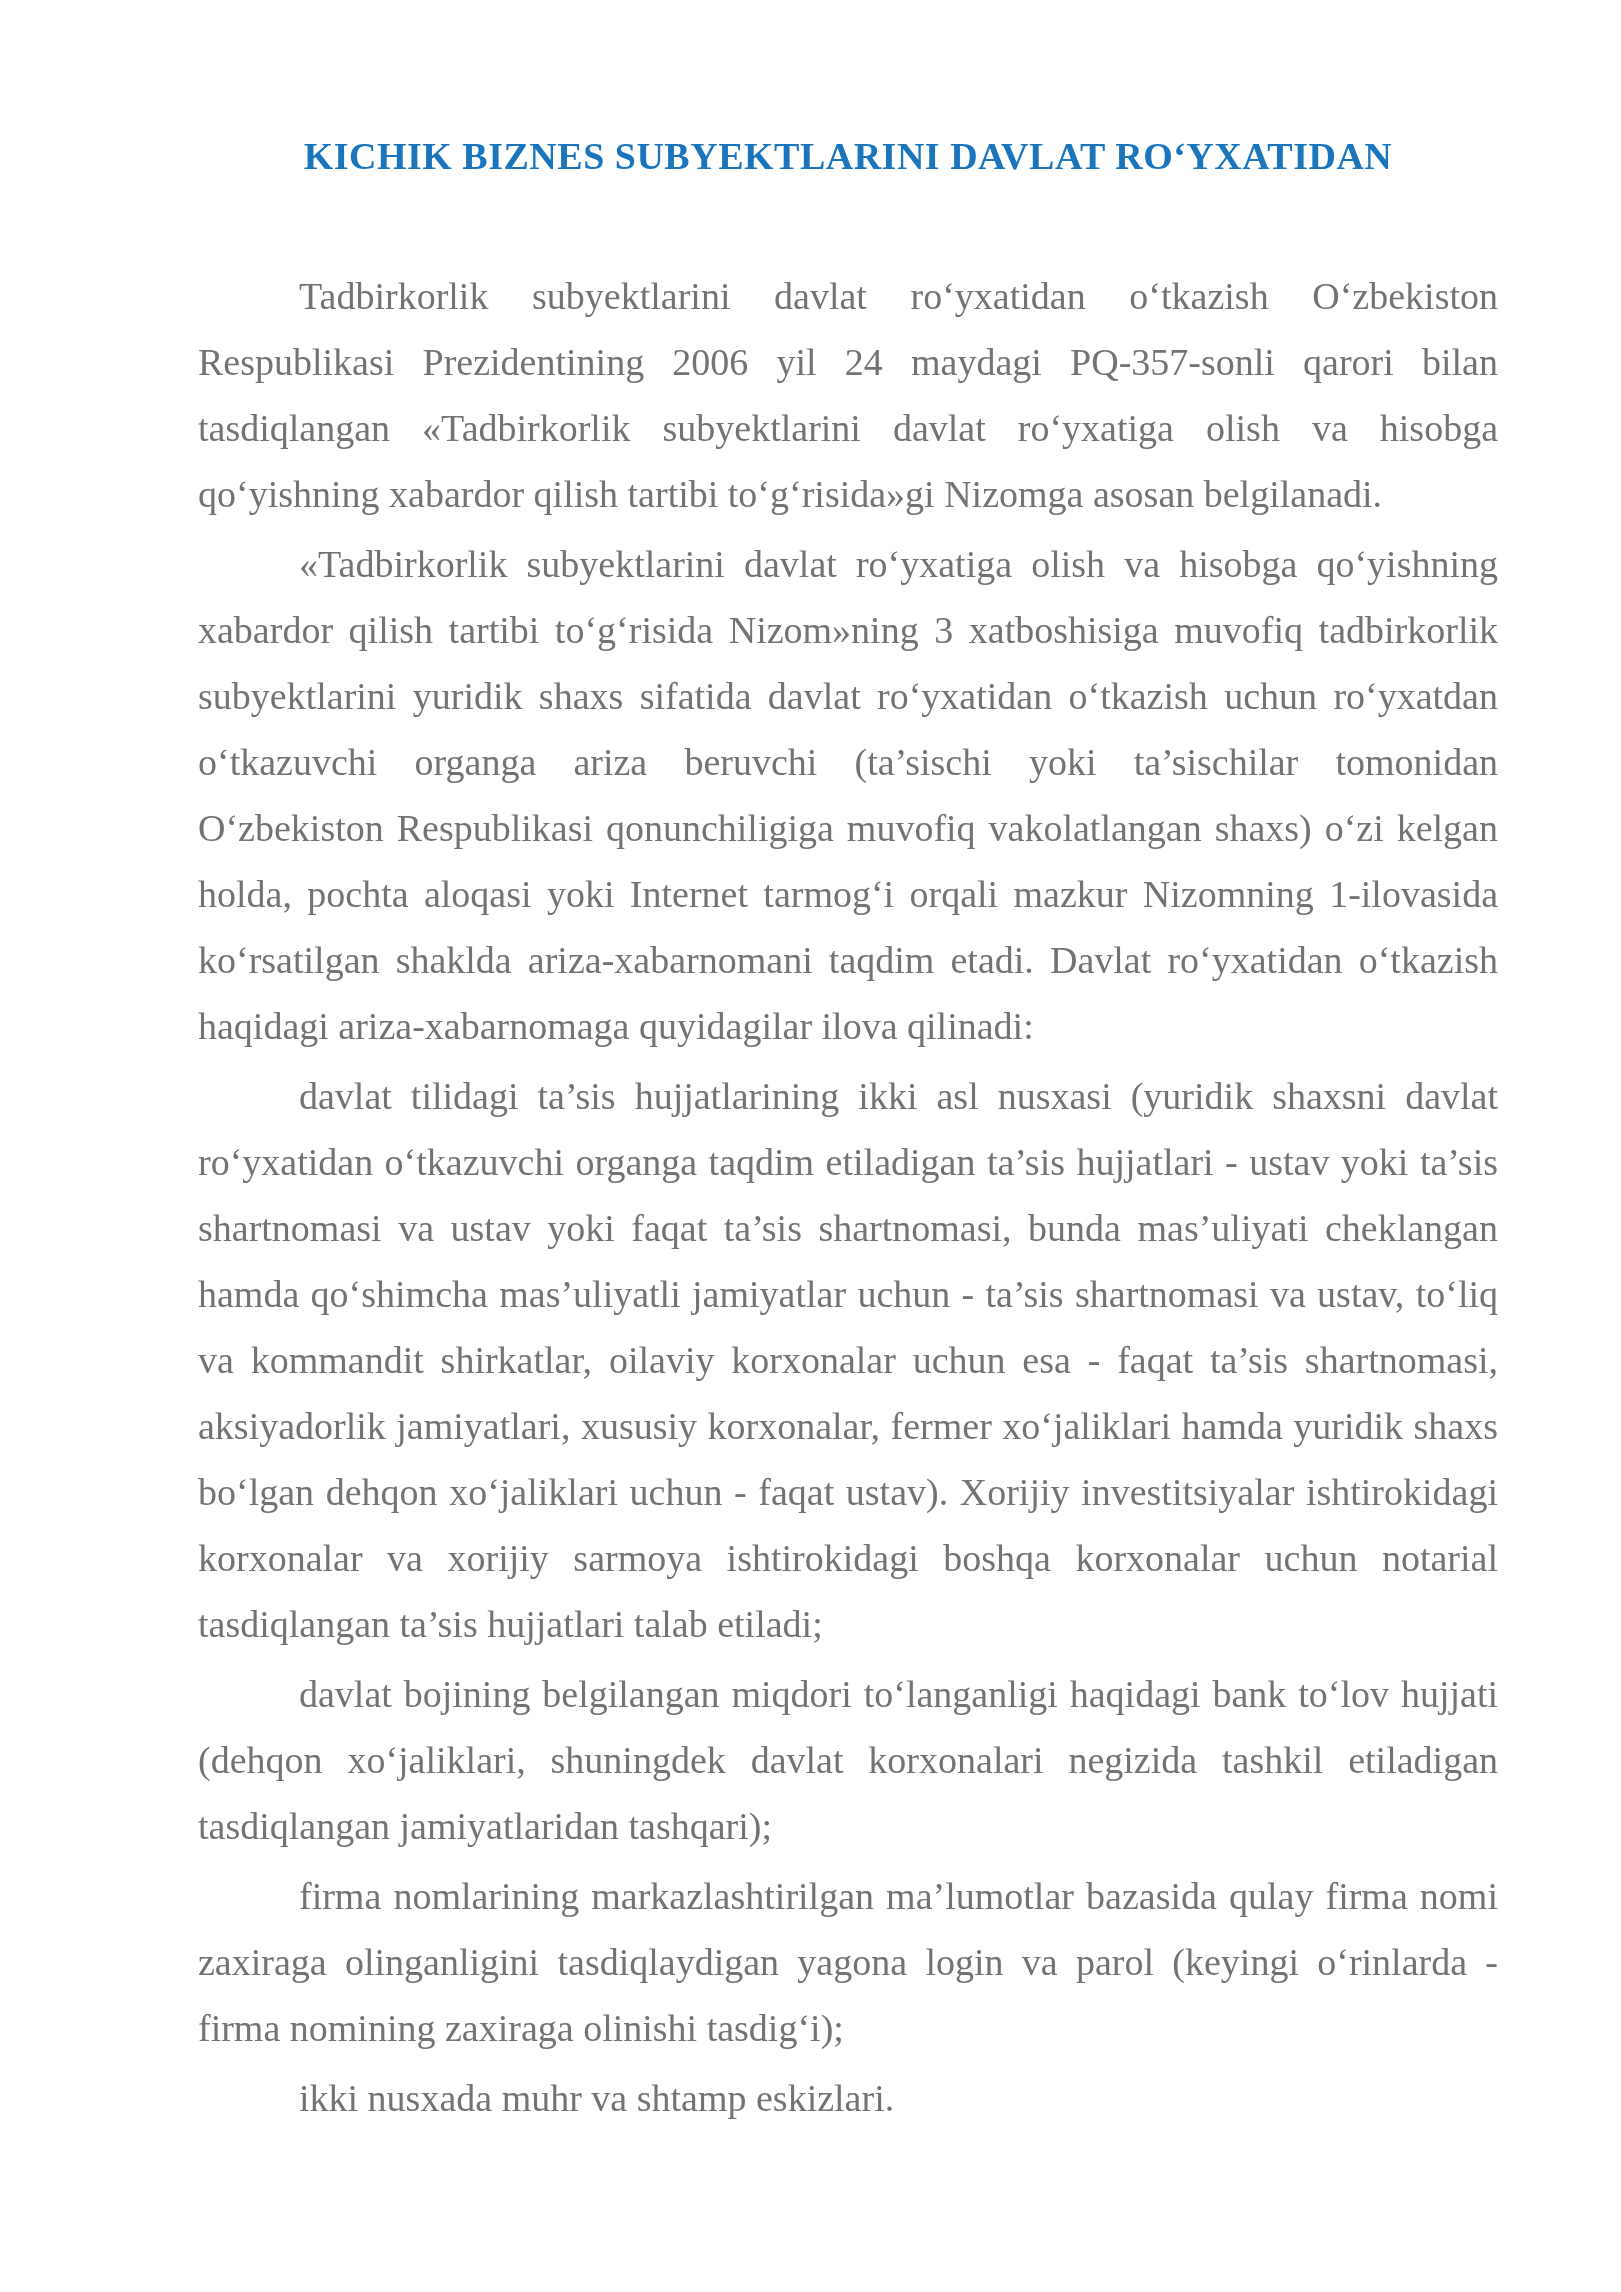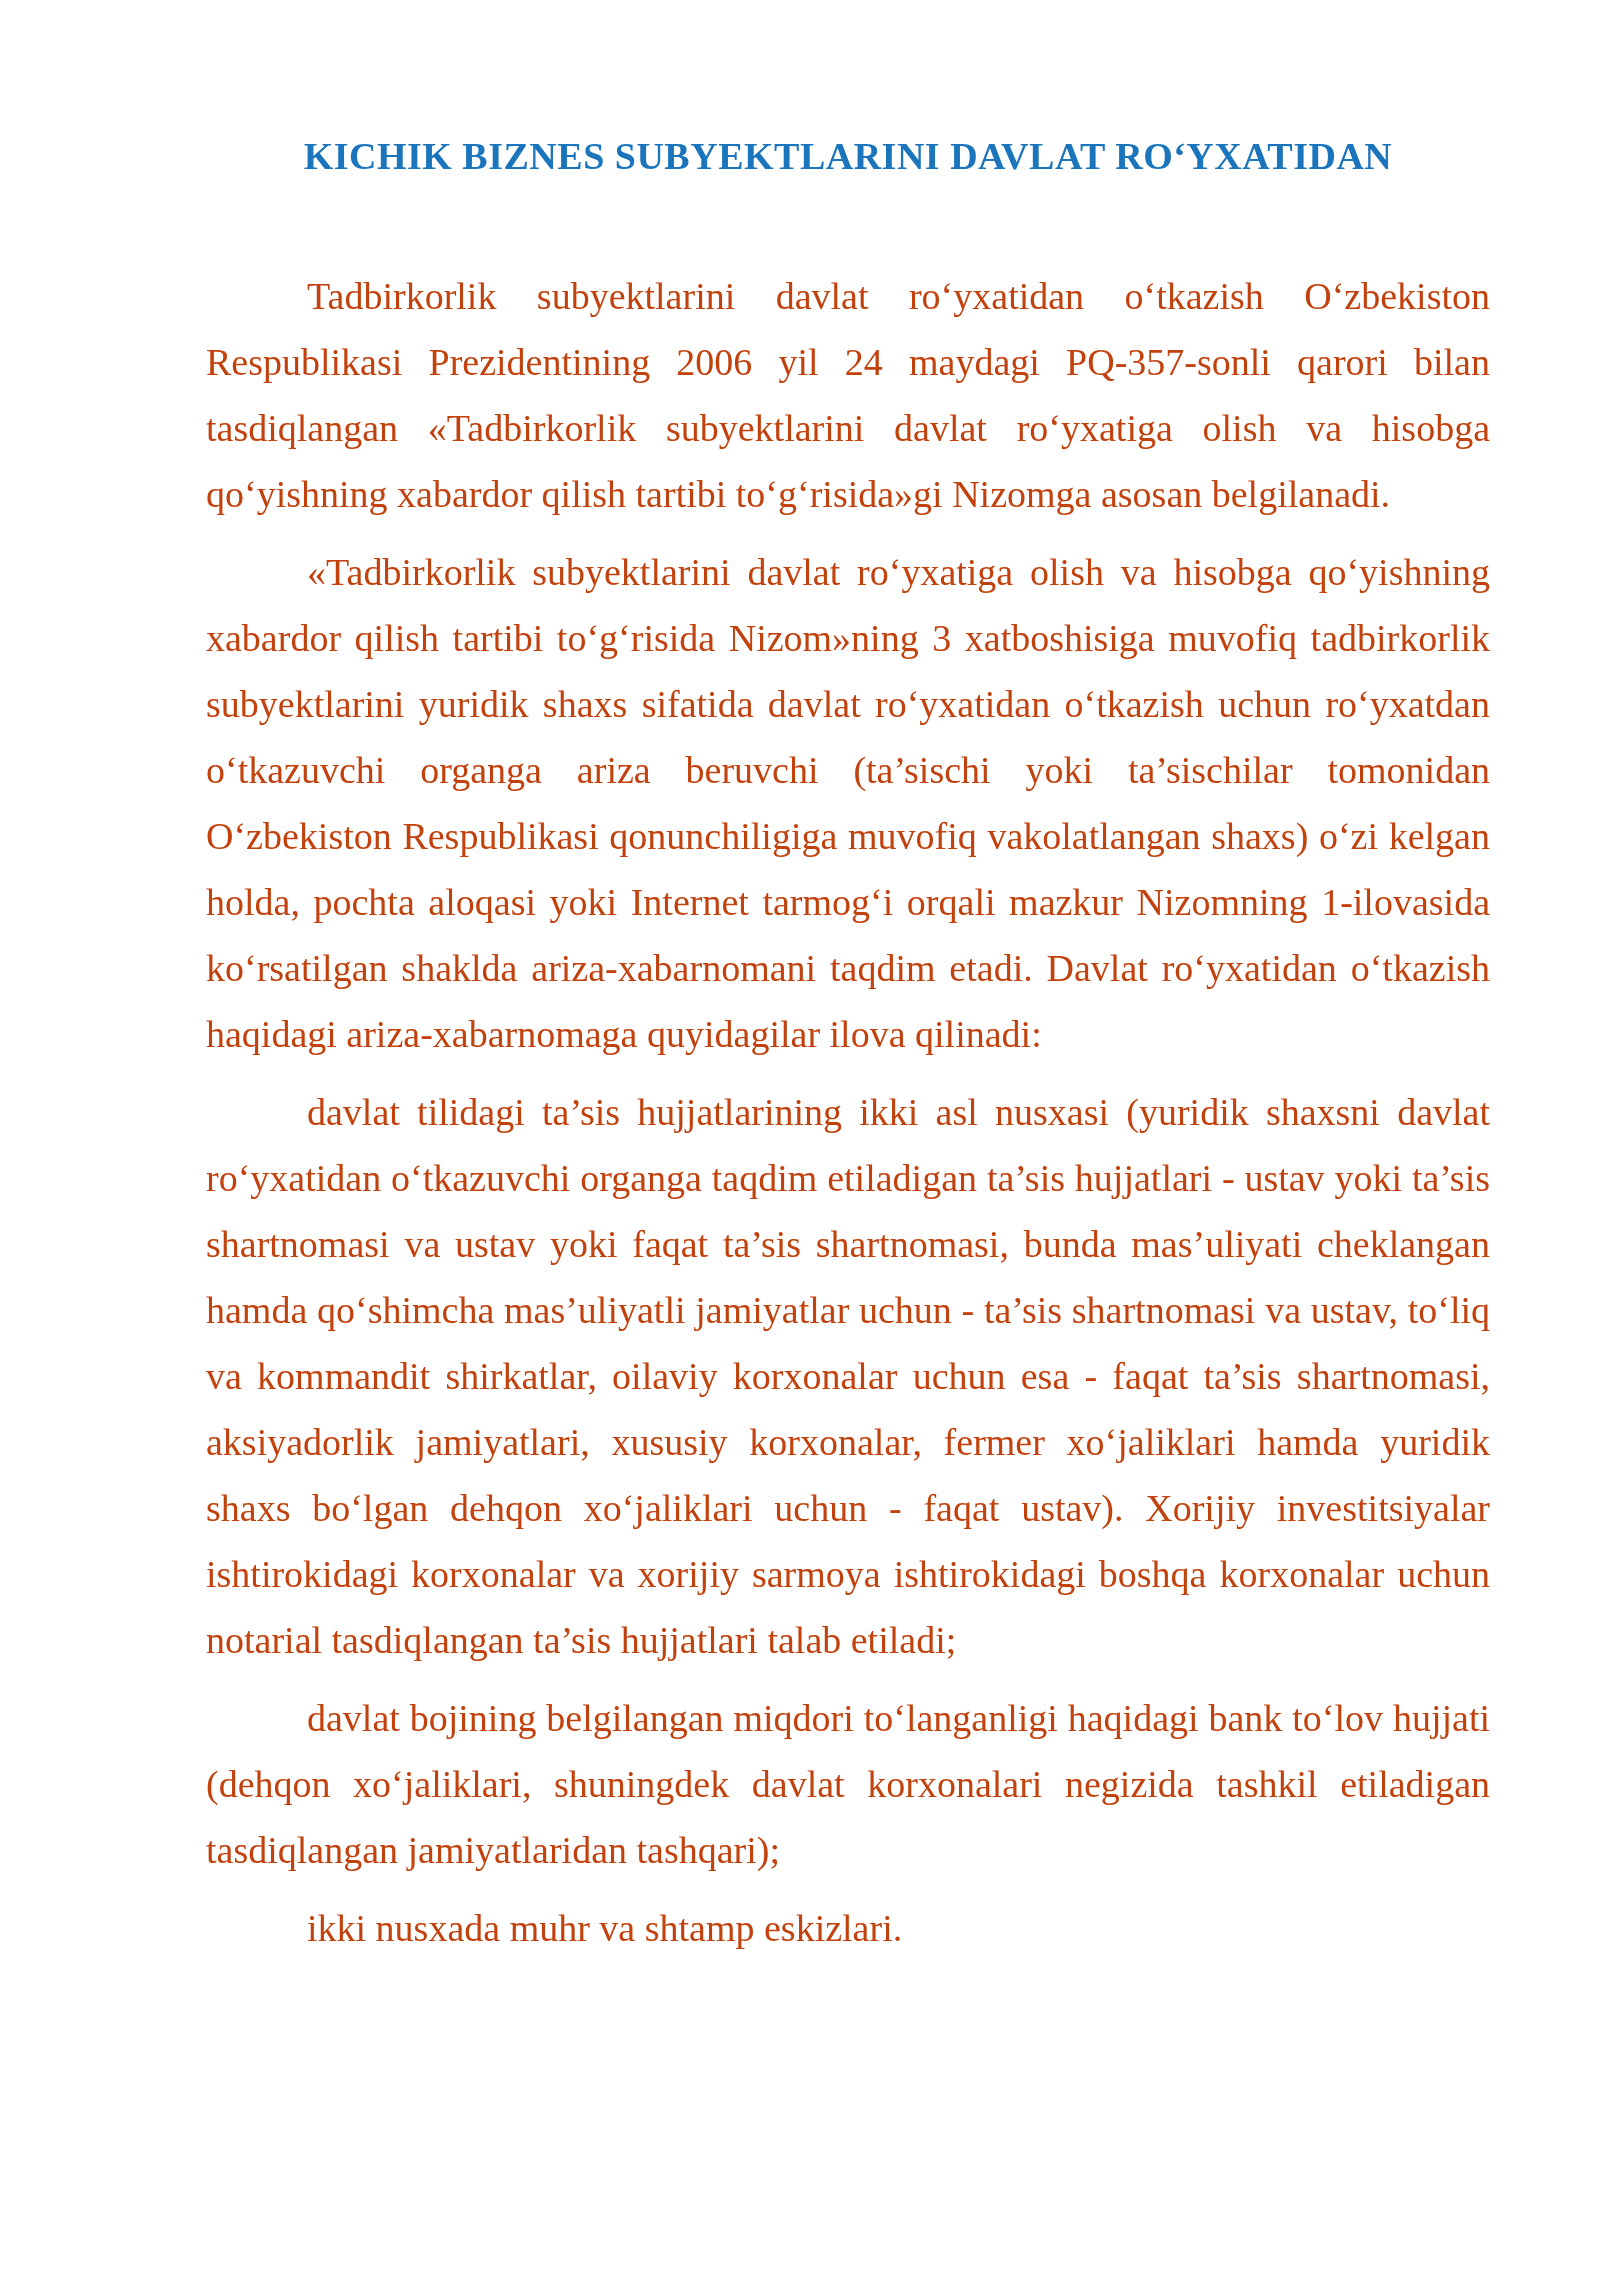--- a/index.html
+++ b/index.html
@@ -24,38 +24,39 @@
     font-size: 38px;
     font-weight: bold;
     line-height: 66px;
     text-align: center;
     letter-spacing: 0.5px;
   }
   .doc-title .title-line {
     display: block;
   }
   .doc-body p {
-    margin: 12px;
+    margin: 4px;
     padding: 0;
-    color: #c2410c;
+    color: #737373;
     font-size: 38px;
     line-height: 66px;
     text-align: justify;
     text-indent: 101px;
   }
 </style>
 </head>
 <body>
 
 <div class="page">
   <h1 class="doc-title">
     <span class="title-line">KICHIK BIZNES SUBYEKTLARINI DAVLAT ROʻYXATIDAN</span>
   </h1>
 
   <div class="doc-body">
     <p>Tadbirkorlik subyektlarini davlat roʻyxatidan oʻtkazish Oʻzbekiston Respublikasi Prezidentining 2006 yil 24 maydagi PQ-357-sonli qarori bilan tasdiqlangan «Tadbirkorlik subyektlarini davlat roʻyxatiga olish va hisobga qoʻyishning xabardor qilish tartibi toʻgʻrisida»gi Nizomga asosan belgilanadi.</p>
     <p>«Tadbirkorlik subyektlarini davlat roʻyxatiga olish va hisobga qoʻyishning xabardor qilish tartibi toʻgʻrisida Nizom»ning 3 xatboshisiga muvofiq tadbirkorlik subyektlarini yuridik shaxs sifatida davlat roʻyxatidan oʻtkazish uchun roʻyxatdan oʻtkazuvchi organga ariza beruvchi (ta’sischi yoki ta’sischilar tomonidan Oʻzbekiston Respublikasi qonunchiligiga muvofiq vakolatlangan shaxs) oʻzi kelgan holda, pochta aloqasi yoki Internet tarmogʻi orqali mazkur Nizomning 1-ilovasida koʻrsatilgan shaklda ariza-xabarnomani taqdim etadi. Davlat roʻyxatidan oʻtkazish haqidagi ariza-xabarnomaga quyidagilar ilova qilinadi:</p>
     <p>davlat tilidagi ta’sis hujjatlarining ikki asl nusxasi (yuridik shaxsni davlat roʻyxatidan oʻtkazuvchi organga taqdim etiladigan ta’sis hujjatlari - ustav yoki ta’sis shartnomasi va ustav yoki faqat ta’sis shartnomasi, bunda mas’uliyati cheklangan hamda qoʻshimcha mas’uliyatli jamiyatlar uchun - ta’sis shartnomasi va ustav, toʻliq va kommandit shirkatlar, oilaviy korxonalar uchun esa - faqat ta’sis shartnomasi, aksiyadorlik jamiyatlari, xususiy korxonalar, fermer xoʻjaliklari hamda yuridik shaxs boʻlgan dehqon xoʻjaliklari uchun - faqat ustav). Xorijiy investitsiyalar ishtirokidagi korxonalar va xorijiy sarmoya ishtirokidagi boshqa korxonalar uchun notarial tasdiqlangan ta’sis hujjatlari talab etiladi;</p>
     <p>davlat bojining belgilangan miqdori toʻlanganligi haqidagi bank toʻlov hujjati (dehqon xoʻjaliklari, shuningdek davlat korxonalari negizida tashkil etiladigan tasdiqlangan jamiyatlaridan tashqari);</p>
+    <p>firma nomlarining markazlashtirilgan ma’lumotlar bazasida qulay firma nomi zaxiraga olinganligini tasdiqlaydigan yagona login va parol (keyingi oʻrinlarda - firma nomining zaxiraga olinishi tasdigʻi);</p>
     <p>ikki nusxada muhr va shtamp eskizlari.</p>
   </div>
 </div>
 
 
 </body></html>

